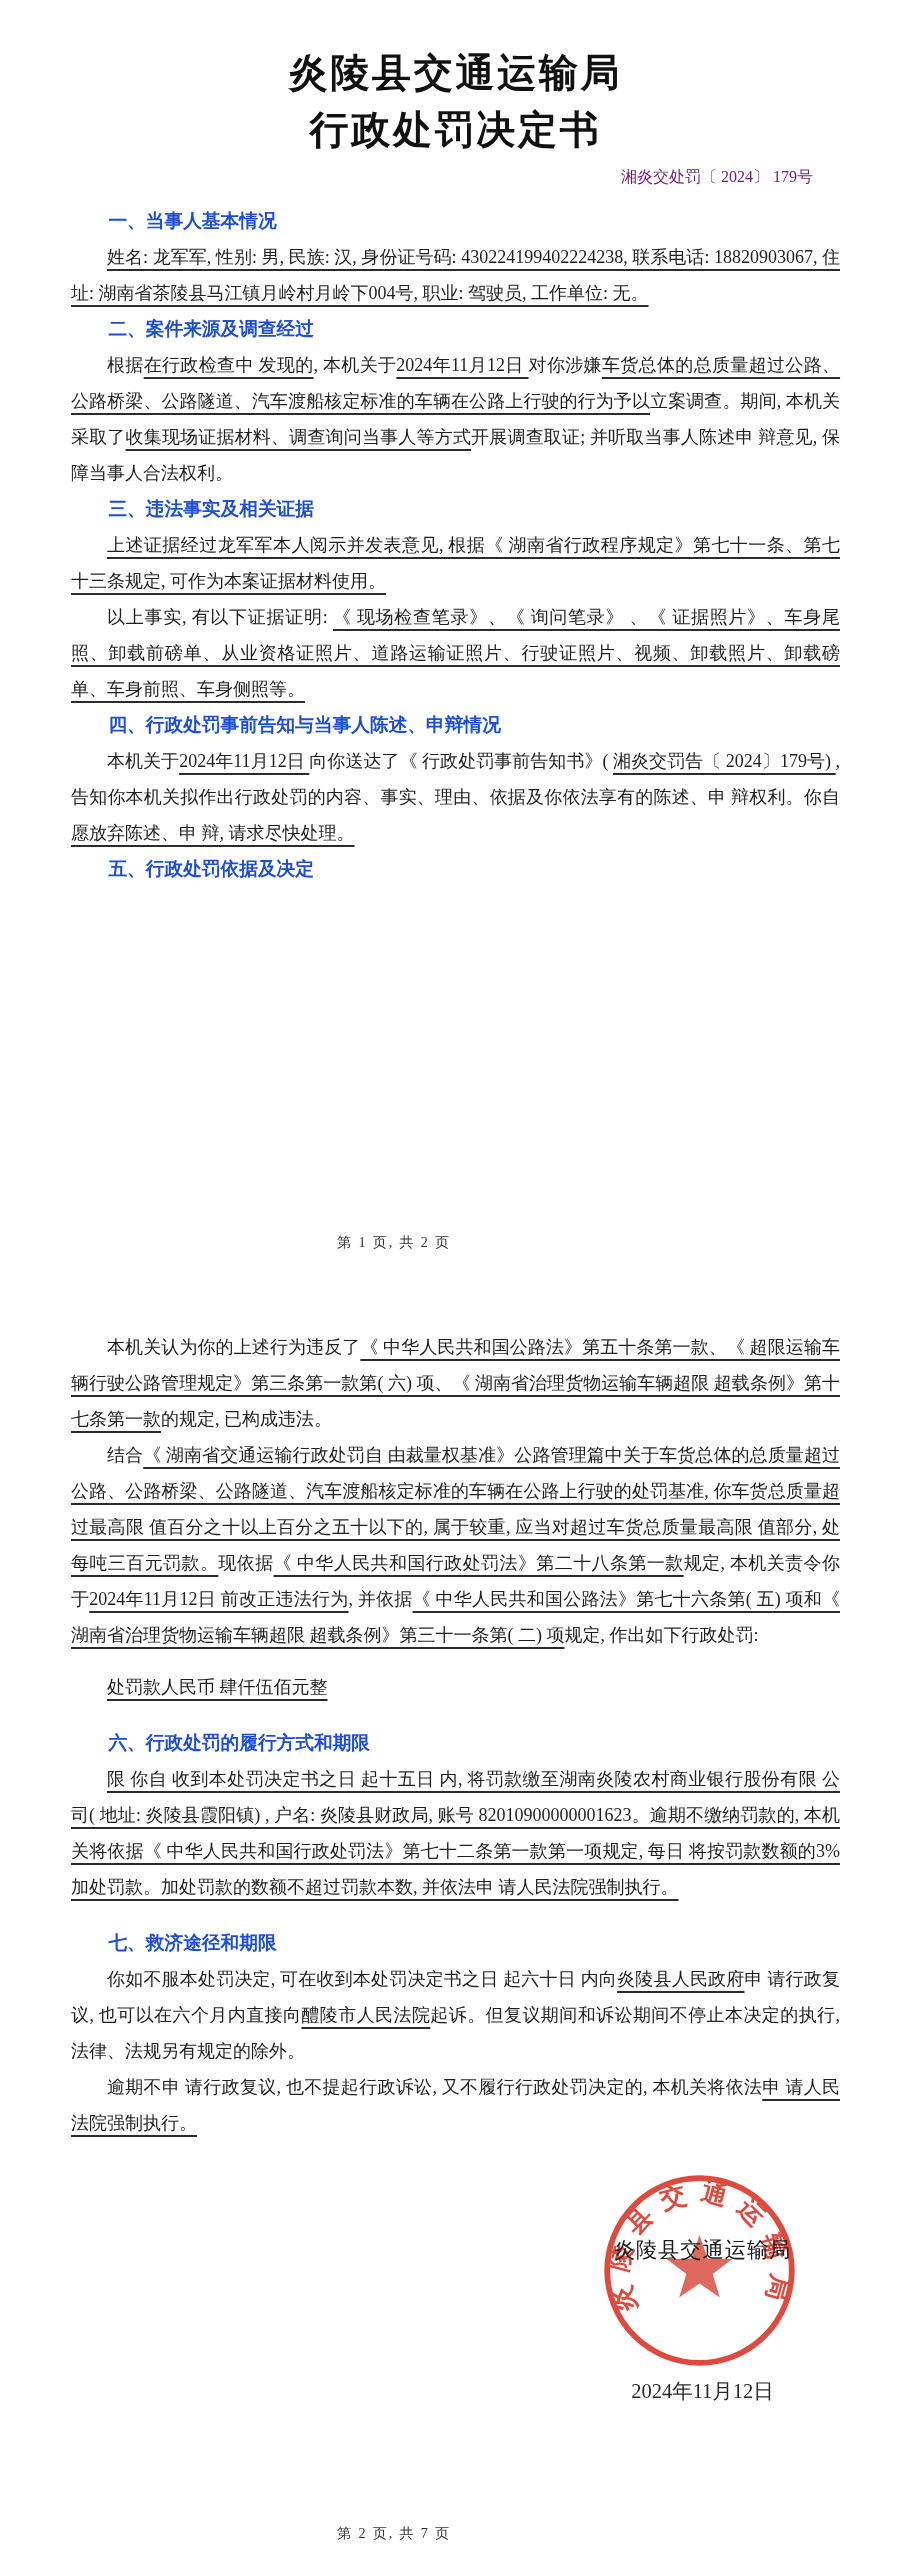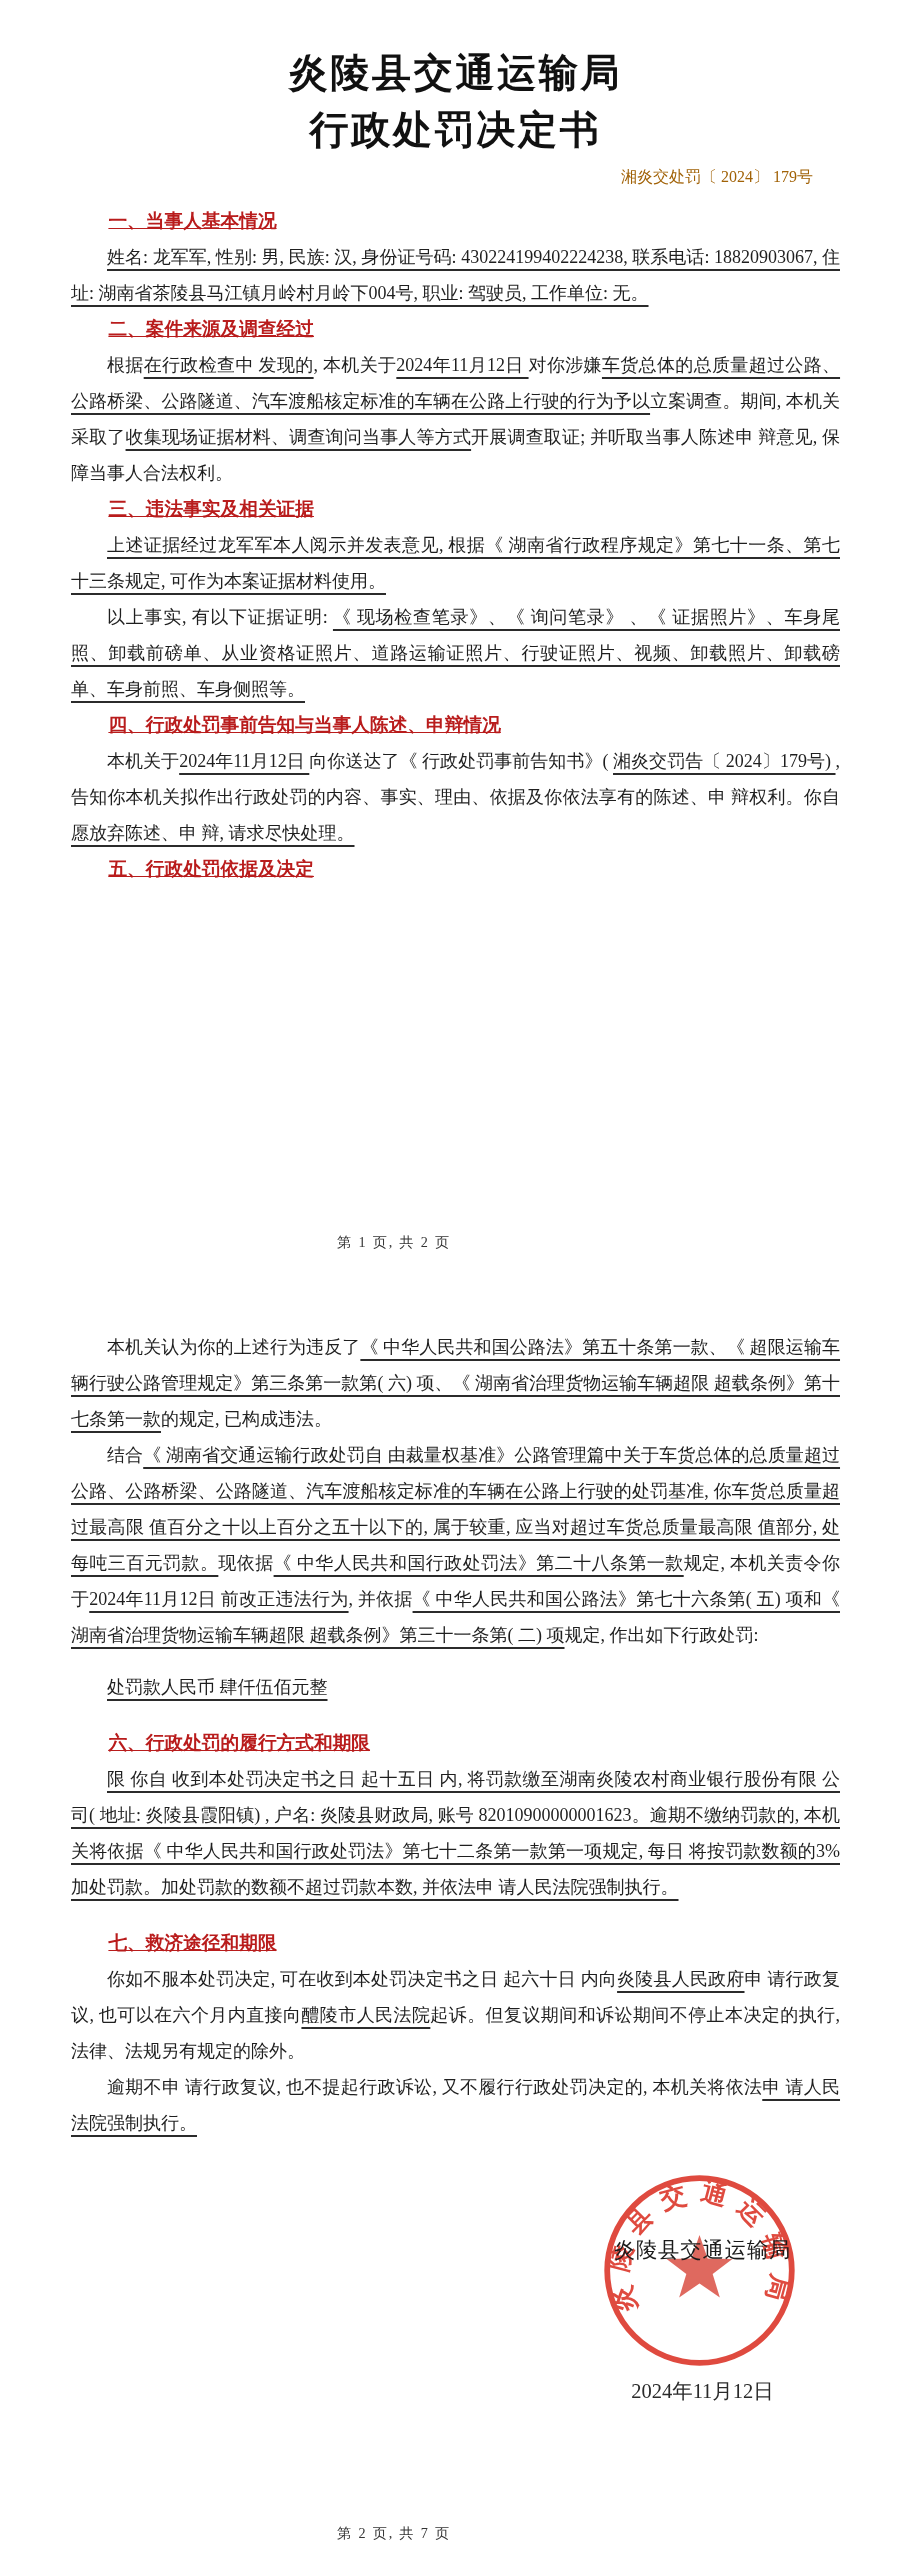--- a/index.html
+++ b/index.html
@@ -9,25 +9,25 @@
     overflow:hidden;
   }
   .page{position:relative;width:911px;box-sizing:border-box;background:#fff;}
   #page1{height:1289px;padding:44px 71px 0 71px;}
   #page2{height:1287px;padding:40px 71px 0 71px;}
   .title{
     text-align:center;font-family:"Liberation Sans","DejaVu Sans",sans-serif;
     font-weight:700;font-size:39px;line-height:57px;letter-spacing:2.7px;color:#111;
   }
   .docnum{
-    text-align:right;font-size:16px;line-height:27px;margin:5.3px 27px 12.4px 0;color:#a16207;
+    text-align:right;font-size:16px;line-height:27px;margin:5.3px 27px 12.4px 0;color:#701a75;
   }
   .heading{
     font-family:"Liberation Sans","DejaVu Sans",sans-serif;font-weight:700;
-    font-size:18.7px;line-height:36px;text-indent:2em;color:#b91c1c;text-decoration:underline;
+    font-size:18.7px;line-height:36px;text-indent:2em;color:#1d4ed8;
   }
   .para{
     margin:0;font-size:18px;line-height:36px;text-indent:2em;
     text-align:justify;color:#1f1f1f;
   }
   .para span{text-indent:0;}
   .u{
     text-decoration:underline;
     text-decoration-thickness:1.8px;
     text-underline-offset:6.2px;

